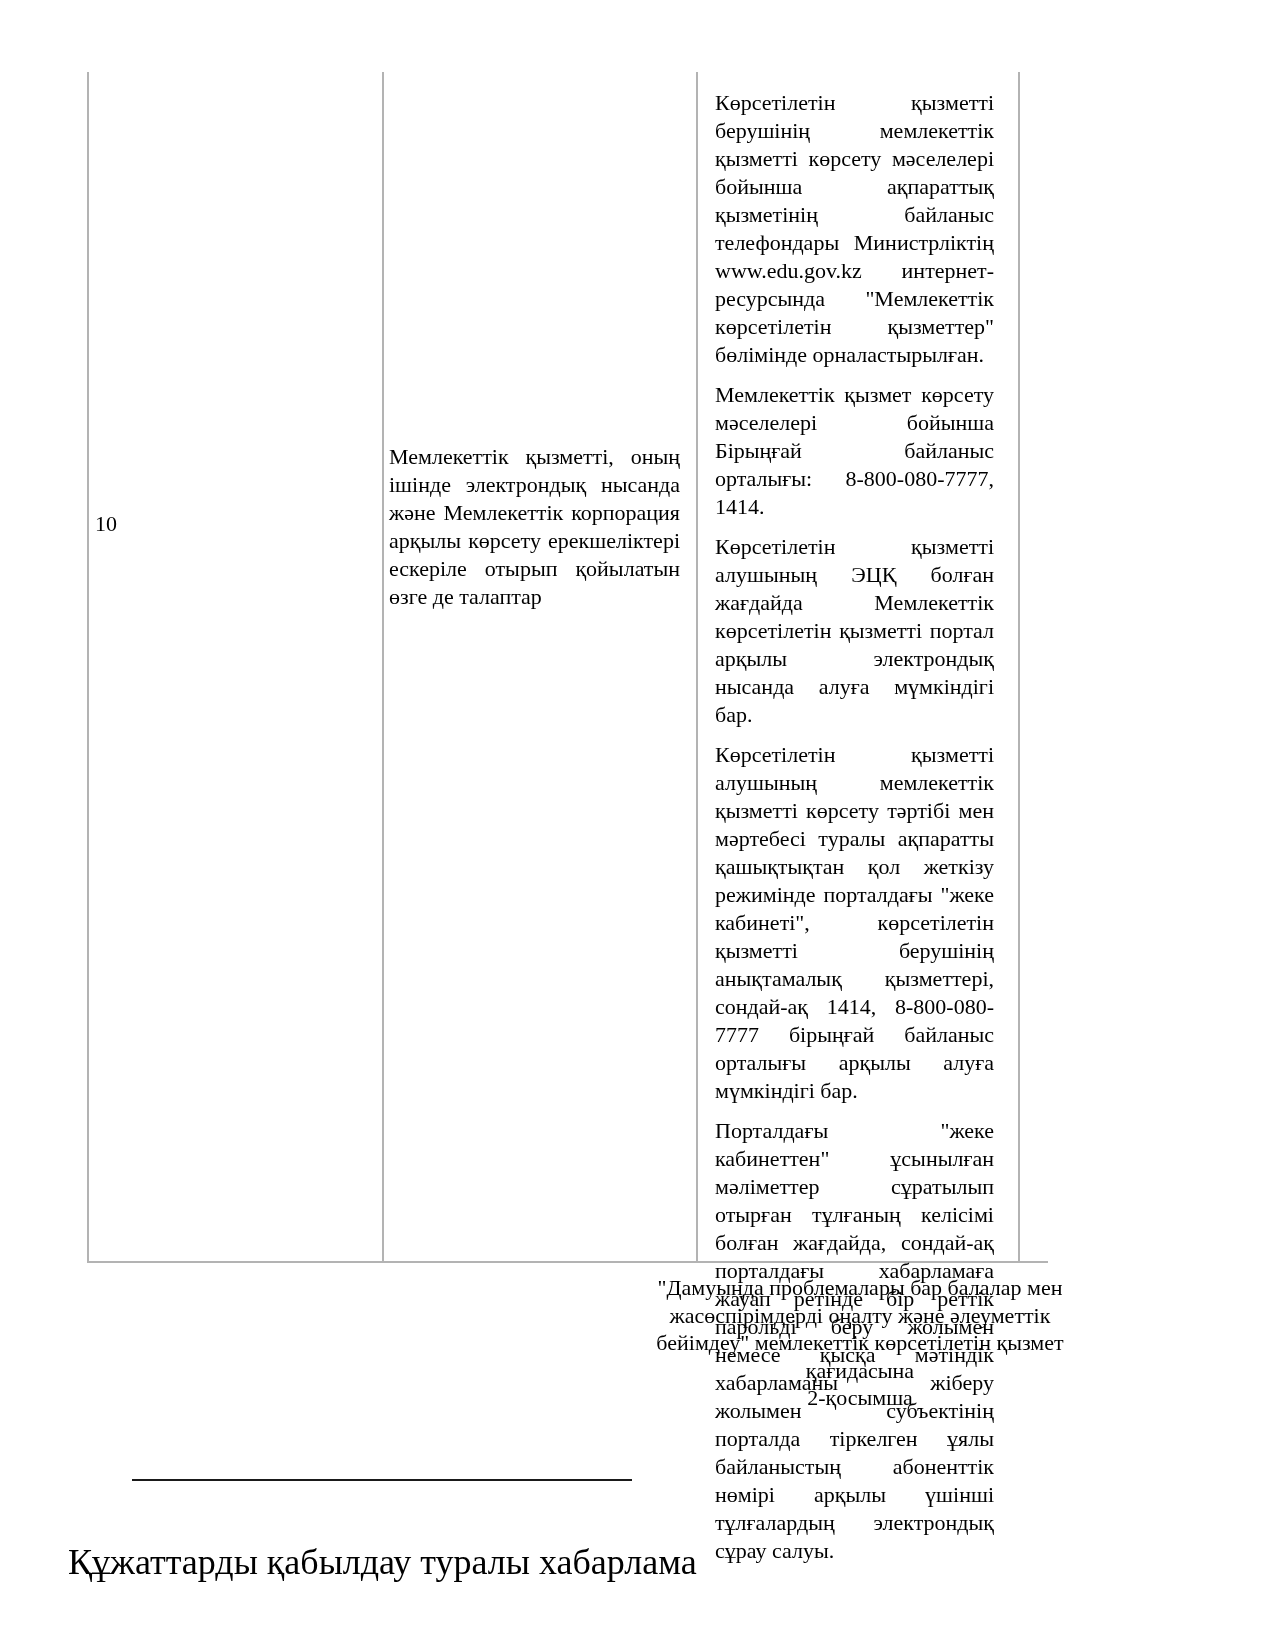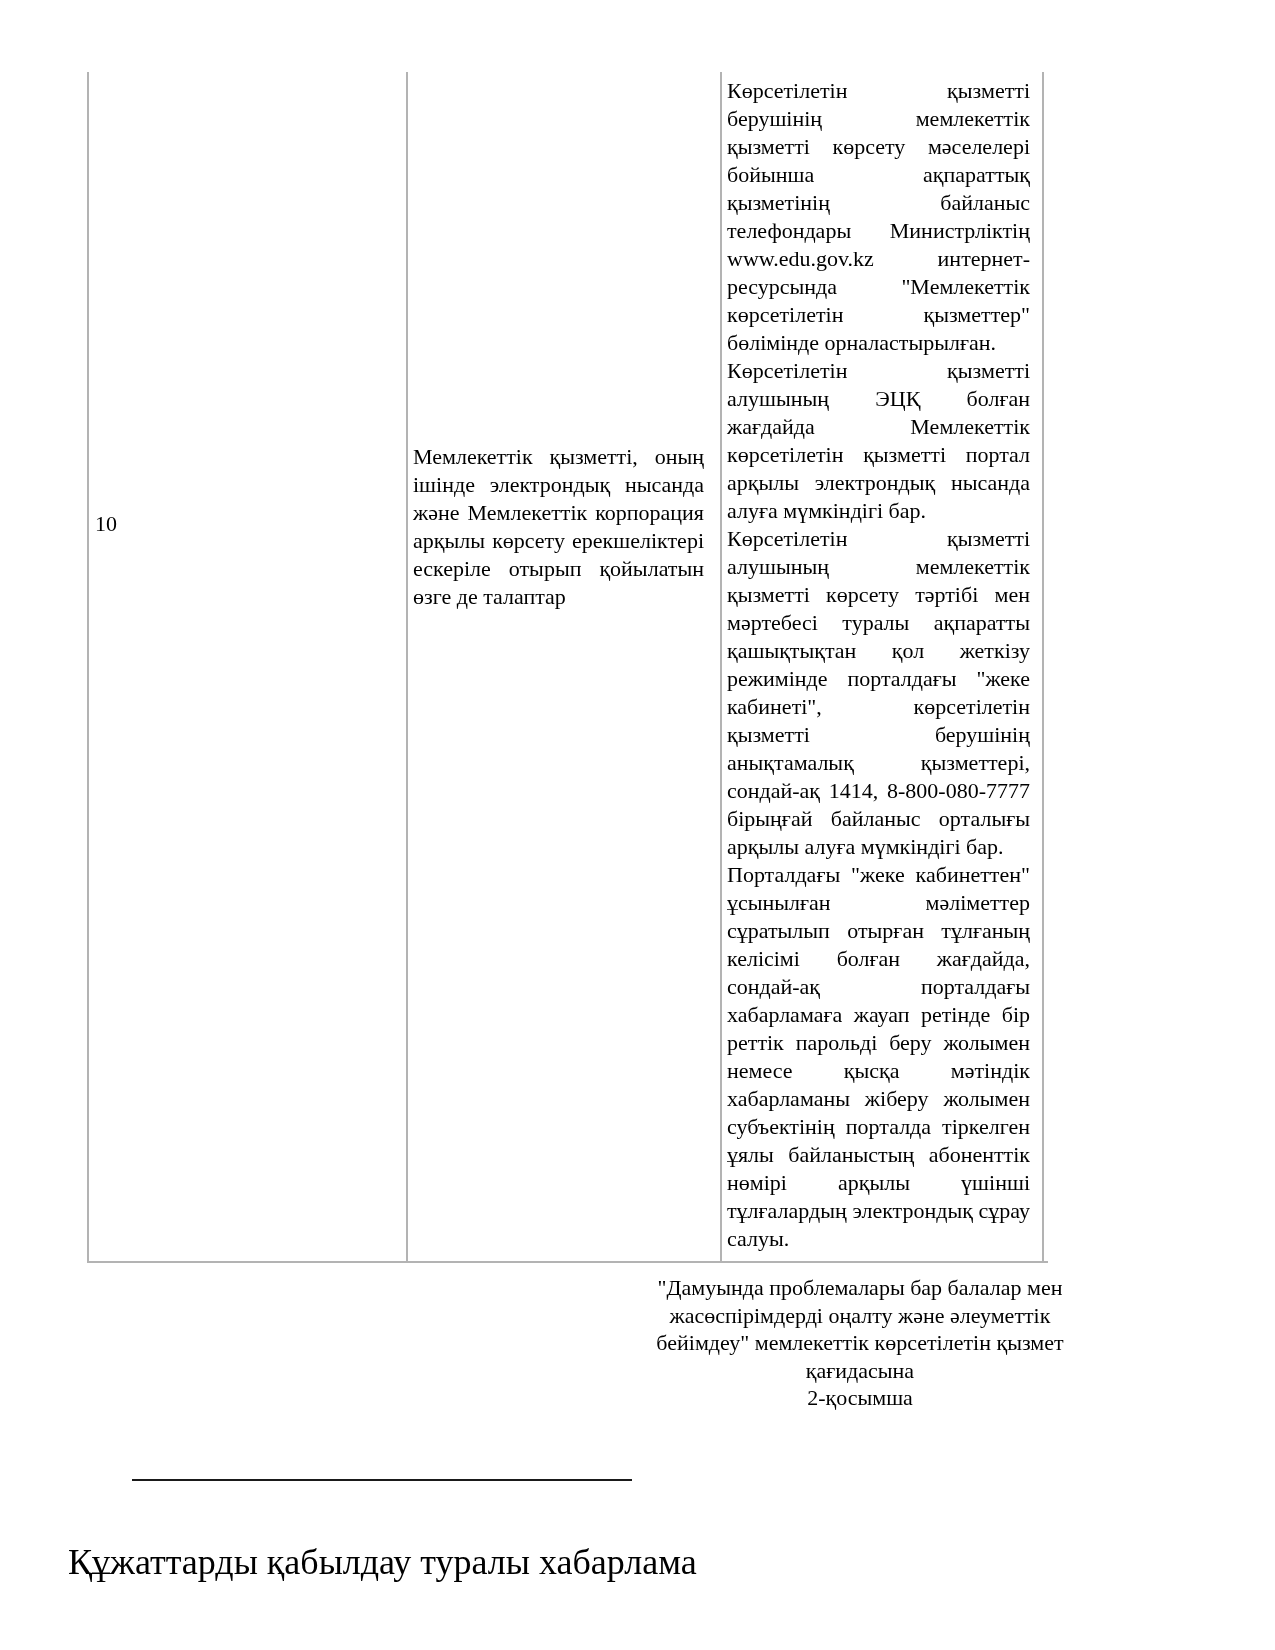--- a/index.html
+++ b/index.html
@@ -25,39 +25,39 @@
     display: flex;
     border-bottom: 2px solid #b3b3b3;
     box-sizing: border-box;
   }
   .doc-table .cell {
     box-sizing: border-box;
     font-size: 22px;
     line-height: 28px;
   }
   .cell-number {
-    width: 321px;
+    width: 297px;
     border-left: 2px solid #b3b3b3;
     border-right: 2px solid #b3b3b3;
     padding: 438px 6px 0 6px;
   }
   .cell-requirement {
     width: 314px;
     border-right: 2px solid #b3b3b3;
     padding: 371px 16px 0 5px;
     text-align: justify;
   }
   .cell-details {
     width: 322px;
     border-right: 2px solid #b3b3b3;
     padding: 5px 12px 0 5px;
     text-align: justify;
   }
   .cell-details p {
-    margin: 0;
+    margin: 12px;
     text-align: justify;
   }
   .appendix {
     position: absolute;
     left: 640px;
     top: 1274px;
     width: 440px;
     text-align: center;
     font-size: 22px;
     line-height: 27.5px;
@@ -93,20 +93,21 @@
 
   <div class="doc-table">
     <div class="cell cell-number">
       <span>10</span>
     </div>
     <div class="cell cell-requirement">
       <span>Мемлекеттік қызметті, оның ішінде электрондық нысанда және Мемлекеттік корпорация арқылы көрсету ерекшеліктері ескеріле отырып қойылатын өзге де талаптар</span>
     </div>
     <div class="cell cell-details">
       <p>Көрсетілетін қызметті берушінің мемлекеттік қызметті көрсету мәселелері бойынша ақпараттық қызметінің байланыс телефондары Министрліктің www.edu.gov.kz интернет-ресурсында "Мемлекеттік көрсетілетін қызметтер" бөлімінде орналастырылған.</p>
+      <p>Мемлекеттік қызмет көрсету мәселелері бойынша Бірыңғай байланыс орталығы: 8-800-080-7777, 1414.</p>
       <p>Көрсетілетін қызметті алушының ЭЦҚ болған жағдайда Мемлекеттік көрсетілетін қызметті портал арқылы электрондық нысанда алуға мүмкіндігі бар.</p>
       <p>Көрсетілетін қызметті алушының мемлекеттік қызметті көрсету тәртібі мен мәртебесі туралы ақпаратты қашықтықтан қол жеткізу режимінде порталдағы "жеке кабинеті", көрсетілетін қызметті берушінің анықтамалық қызметтері, сондай-ақ 1414, 8-800-080-7777 бірыңғай байланыс орталығы арқылы алуға мүмкіндігі бар.</p>
       <p>Порталдағы "жеке кабинеттен" ұсынылған мәліметтер сұратылып отырған тұлғаның келісімі болған жағдайда, сондай-ақ порталдағы хабарламаға жауап ретінде бір реттік парольді беру жолымен немесе қысқа мәтіндік хабарламаны жіберу жолымен субъектінің порталда тіркелген ұялы байланыстың абоненттік нөмірі арқылы үшінші тұлғалардың электрондық сұрау салуы.</p>
     </div>
   </div>
 
   <div class="appendix">
     <div>"Дамуында проблемалары бар балалар мен жасөспірімдерді оңалту және әлеуметтік бейімдеу" мемлекеттік көрсетілетін қызмет қағидасына</div>
     <div>2-қосымша</div>
   </div>

